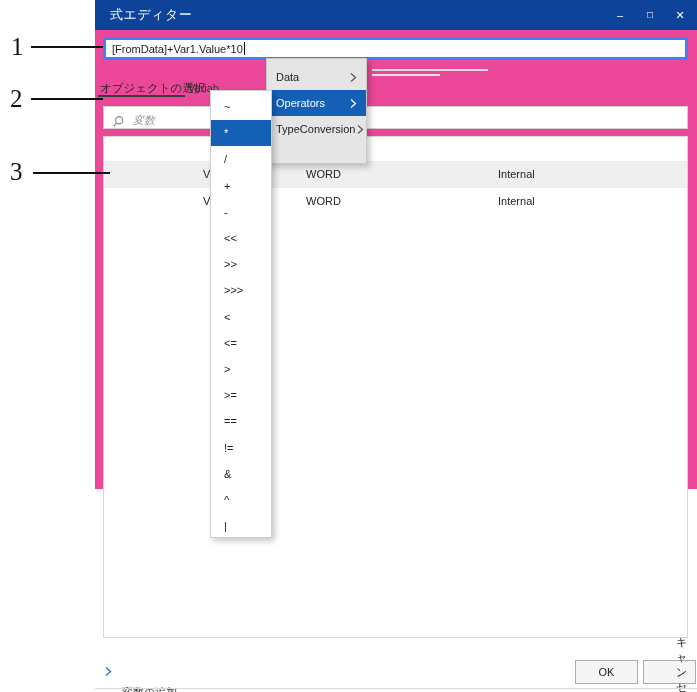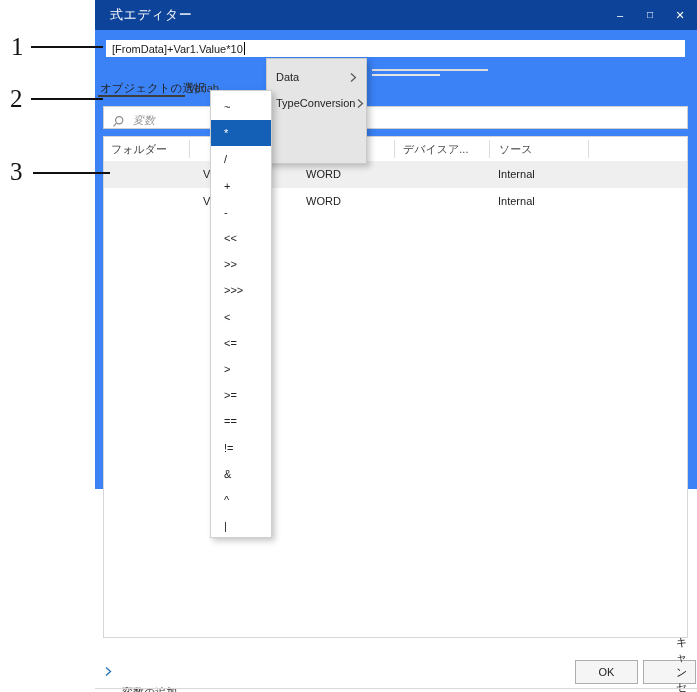--- a/index.html
+++ b/index.html
@@ -1,21 +1,21 @@
 <!DOCTYPE html>
 <html><head>
 <meta charset="utf-8">
 <style>
   * { margin:0; padding:0; box-sizing:border-box; }
   html,body { width:697px; height:692px; }
   body { font-family:"Liberation Sans", sans-serif; background:#ffffff; }
   .canvas { position:relative; width:697px; height:692px; background:#fff; overflow:hidden; }
 
   
-  .dialog { position:absolute; left:95px; top:0; width:602px; height:489px; background:#3b82f6; }
+  .dialog { position:absolute; left:95px; top:0; width:602px; height:489px; background:#ec4899; }
   .titlebar { position:absolute; left:0; top:0; width:602px; height:30px; background:#0D4499; display:flex; align-items:center; }
   .title { color:#fff; font-size:13px; margin-left:15px; letter-spacing:.5px; }
   .win-controls { position:absolute; right:10px; top:0; height:30px; display:flex; align-items:center; gap:16px; }
   .win-btn { color:#fff; font-size:11px; width:14px; text-align:center; cursor:default; line-height:30px; }
 
   .expr-input { position:absolute; left:8px; top:37px; width:585px; height:23px; background:#fff;
     border:3px solid #3b82f6; display:flex; align-items:center; padding-left:6px; font-size:11px; color:#1a1a1a; }
   .caret { display:inline-block; width:1px; height:13px; background:#000; margin-left:1px; }
 
   .grip-line1 { position:absolute; left:277px; top:69px; width:116px; height:2px; background:#dcdcdc; }
@@ -103,30 +103,20 @@
       <span class="search-icon">
         <svg width="13" height="13" viewBox="0 0 13 13">
             <circle cx="7.2" cy="5.2" r="3.6" fill="none" stroke="#8a8a8a" stroke-width="1.2"></circle>
             <line x1="4.4" y1="8.2" x2="1.6" y2="11.4" stroke="#8a8a8a" stroke-width="1.2"></line>
           </svg>
       </span>
       <span class="search-ph">変数</span>
     </div>
 
     <div class="table">
-      <div class="thead">
-        <span class="th" style="left:7px;">フォルダー</span>
-        <span class="th" style="left:299px;">デバイスア...</span>
-        <span class="th" style="left:395px;">ソース</span>
-        <span class="th-sep" style="left:85px;"></span>
-        <span class="th-sep" style="left:197px;"></span>
-        <span class="th-sep" style="left:290px;"></span>
-        <span class="th-sep" style="left:385px;"></span>
-        <span class="th-sep" style="left:484px;"></span>
-      </div>
       <div class="trow hl" style="top:24px;">
         <span class="td" style="left:99px;">V</span>
         <span class="td" style="left:202px;">WORD</span>
         <span class="td" style="left:394px;">Internal</span>
       </div>
       <div class="trow" style="top:51px;">
         <span class="td" style="left:99px;">V</span>
         <span class="td" style="left:202px;">WORD</span>
         <span class="td" style="left:394px;">Internal</span>
       </div>
@@ -145,20 +135,28 @@
     <div class="btn btn-cancel">キャンセル</div>
     <div class="bottom-line"></div>
   </div>
 
   <div class="menu">
     <div class="menu-item">
       <span>Data</span>
       <span class="chev">
           <svg width="9" height="11" viewBox="0 0 9 11">
             <polyline points="2,1.5 6.5,5.5 2,9.5" fill="none" stroke="#555" stroke-width="1.2"></polyline>
+          </svg>
+        </span>
+    </div>
+    <div class="menu-item hl">
+      <span>Operators</span>
+      <span class="chev">
+          <svg width="9" height="11" viewBox="0 0 9 11">
+            <polyline points="2,1.5 6.5,5.5 2,9.5" fill="none" stroke="#fff" stroke-width="1.2"></polyline>
           </svg>
         </span>
     </div>
     <div class="menu-item">
       <span>TypeConversion</span>
       <span class="chev">
           <svg width="9" height="11" viewBox="0 0 9 11">
             <polyline points="2,1.5 6.5,5.5 2,9.5" fill="none" stroke="#555" stroke-width="1.2"></polyline>
           </svg>
         </span>

